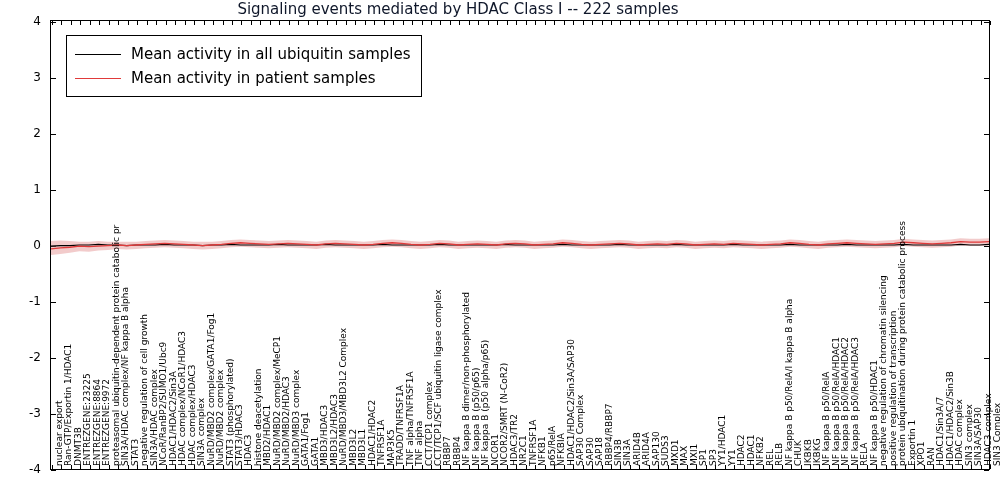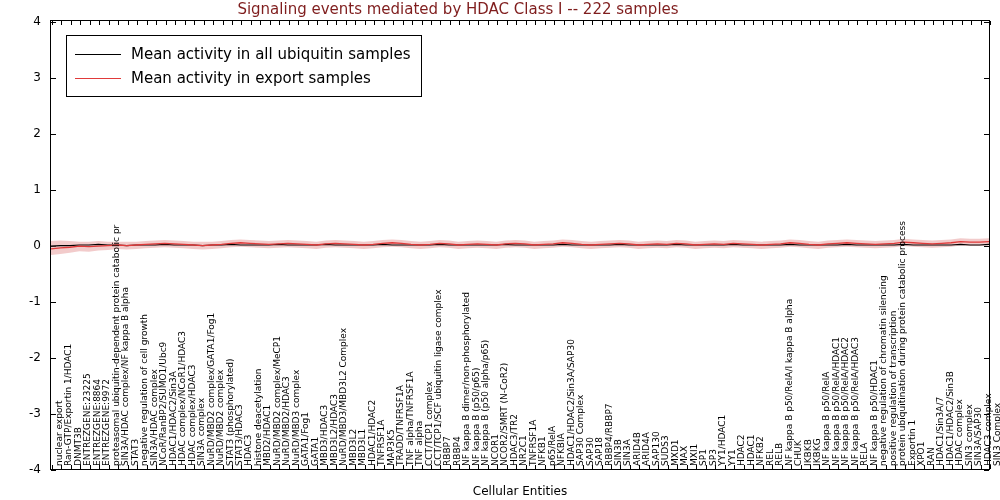--- a/index.html
+++ b/index.html
@@ -1,21 +1,21 @@
 <!DOCTYPE html>
 <html><head>
 <meta charset="utf-8">
 <style>
   html,body{margin:0;padding:0;}
   body{width:1000px;height:500px;background:#ffffff;font-family:"DejaVu Sans",sans-serif;overflow:hidden;}
   .figure{position:relative;width:1000px;height:500px;}
 
   .title{
     position:absolute;left:0;top:0;width:916px;text-align:center;
-    font-size:15px;color:#7f1d1d;line-height:18px;
+    font-size:15px;color:#0f172a;line-height:18px;
   }
 
   
   .axes{
     position:absolute;
     left:50px;top:20px;
     width:940px;height:450px;
     border:1px solid #000;
     box-sizing:border-box;
     background:#fff;
@@ -68,21 +68,20 @@
     transform:rotate(-90deg);
   }
 </style>
 </head>
 <body>
 
 <div class="figure">
 
   <div class="title">Signaling events mediated by HDAC Class I -- 222 samples</div>
 
-  <div class="xlabel">Cellular Entities</div>
 
   <div class="axes">
     <div id="yticks">
         <div class="ytick" style="top: 449px;">
           <span class="mark"></span>
           <span class="mark right"></span>
           <span class="lab">-4</span>
         </div>
         <div class="ytick" style="top: 393px;">
           <span class="mark"></span>
@@ -335,21 +334,21 @@
       </svg>
     </div>
 
     <div class="legend">
       <div class="legend-row">
         <span class="legend-line"></span>
         <span class="legend-text">Mean activity in all ubiquitin samples</span>
       </div>
       <div class="legend-row">
         <span class="legend-line red"></span>
-        <span class="legend-text">Mean activity in export samples</span>
+        <span class="legend-text">Mean activity in patient samples</span>
       </div>
     </div>
   </div>
 
   <div class="xlabels" id="xlabels">
       <div class="xcat" style="left: 4px; top: 446px;">nuclear export</div>
       <div class="xcat" style="left: 13.4747px; top: 446px;">Ran-GTP/Exportin 1/HDAC1</div>
       <div class="xcat" style="left: 22.9495px; top: 446px;">DNMT3B</div>
       <div class="xcat" style="left: 32.4242px; top: 446px;">ENTREZGENE:23225</div>
       <div class="xcat" style="left: 41.899px; top: 446px;">ENTREZGENE:8864</div>

